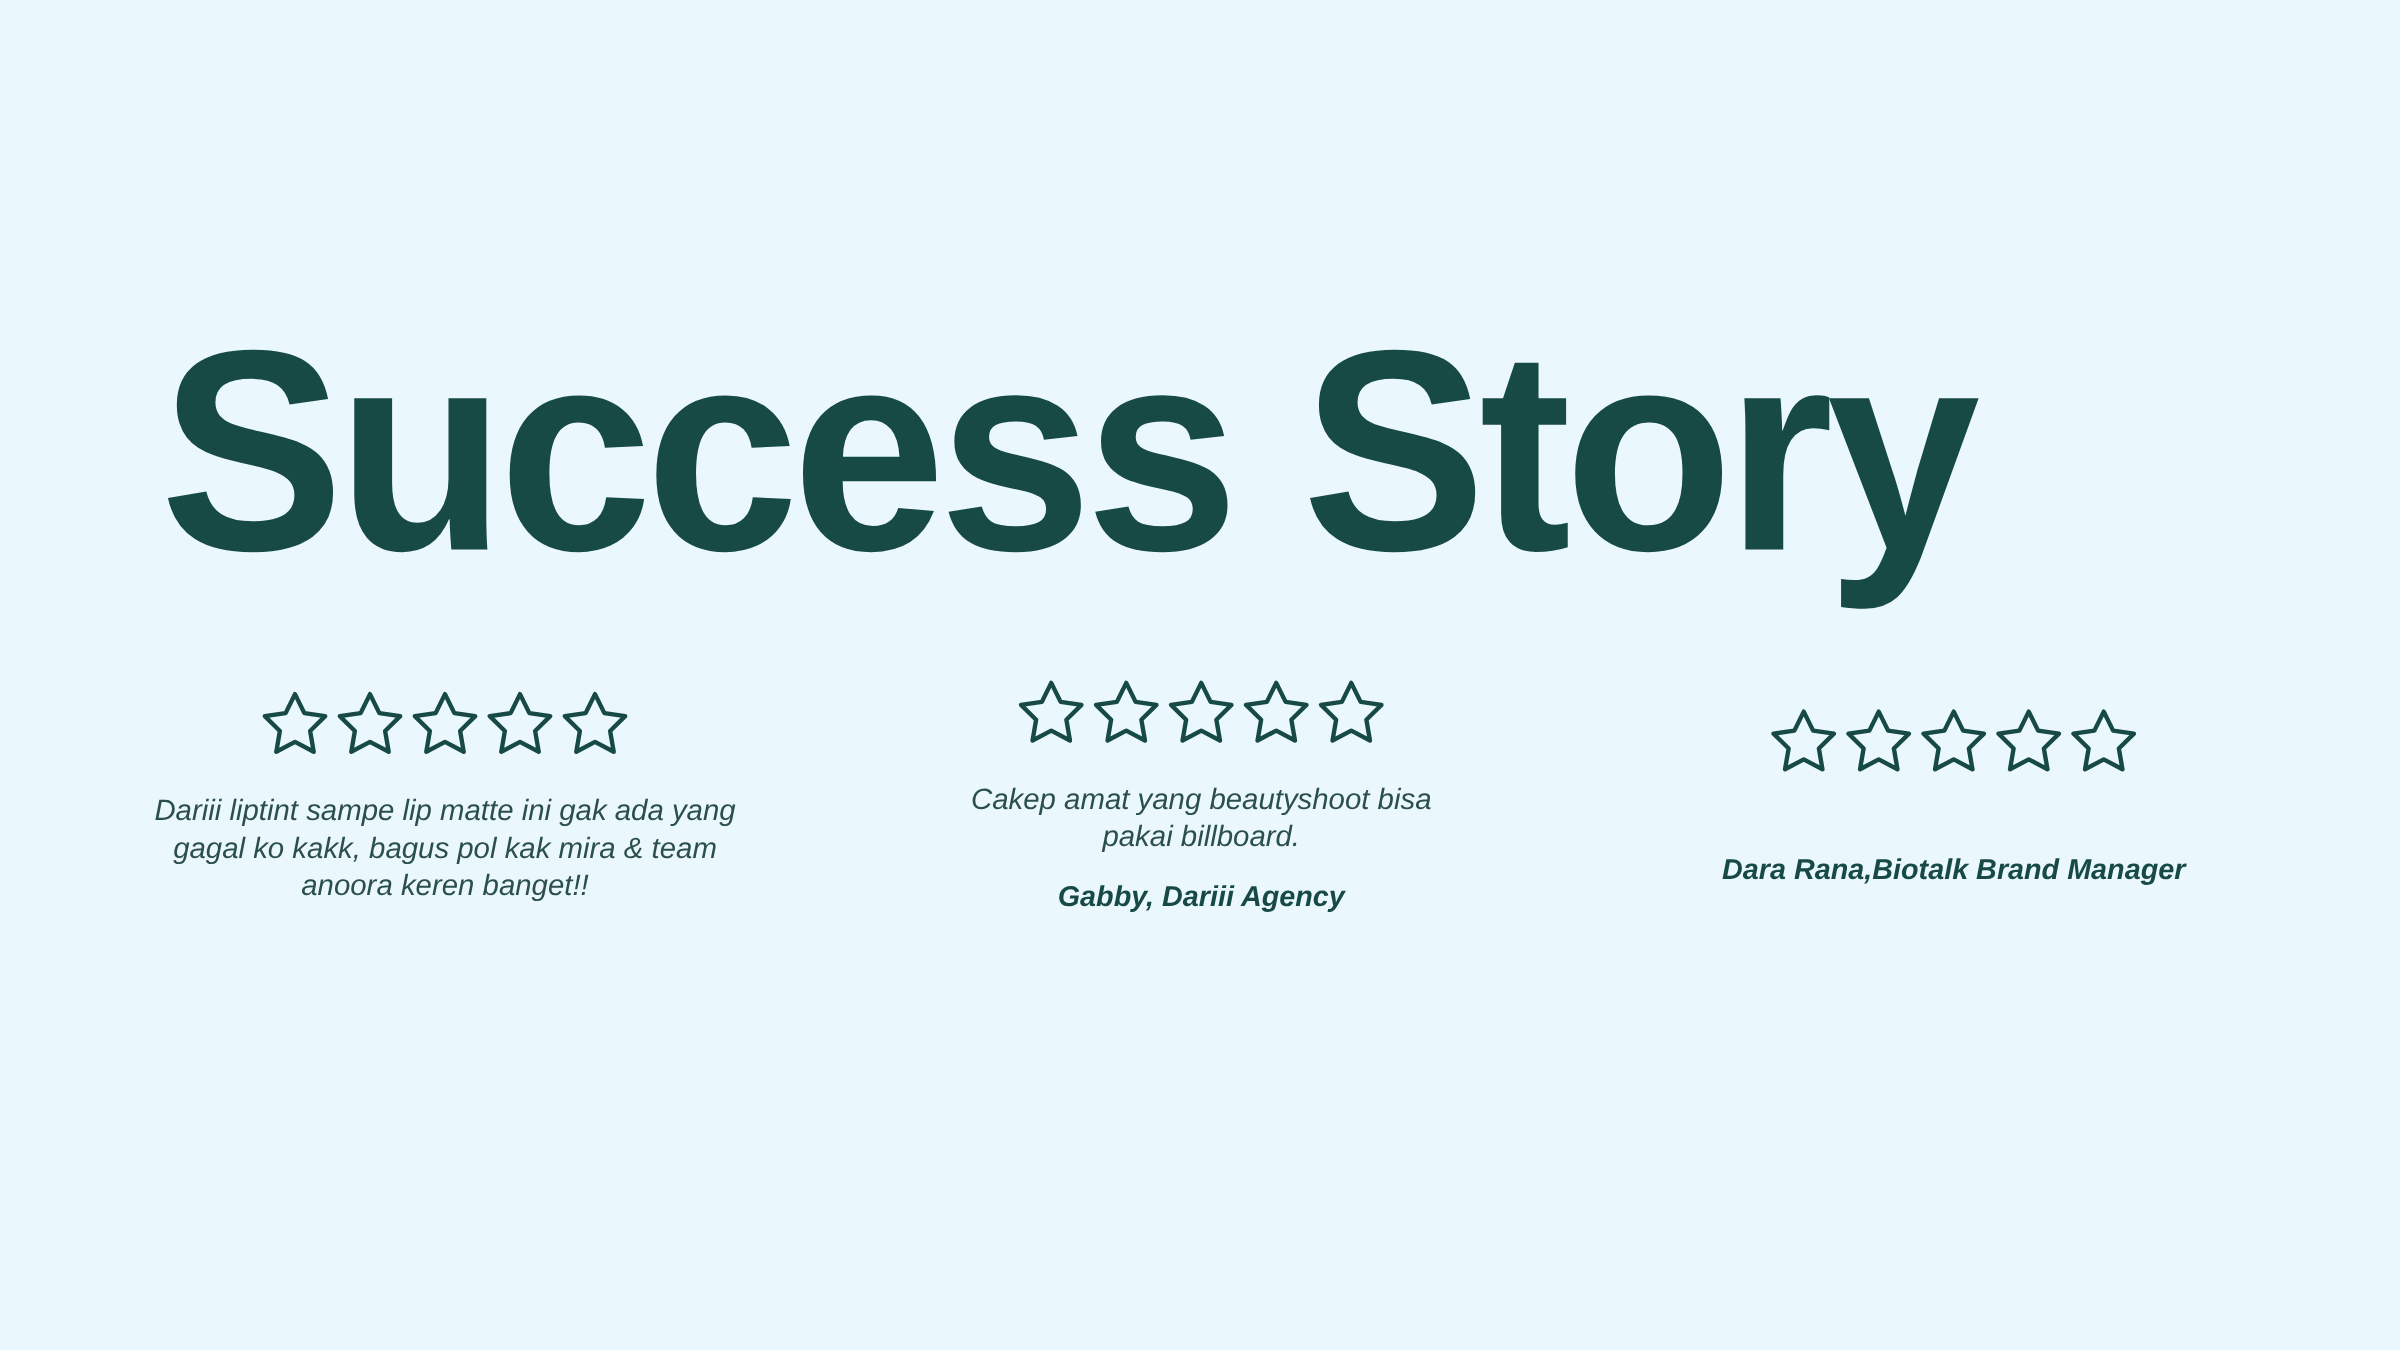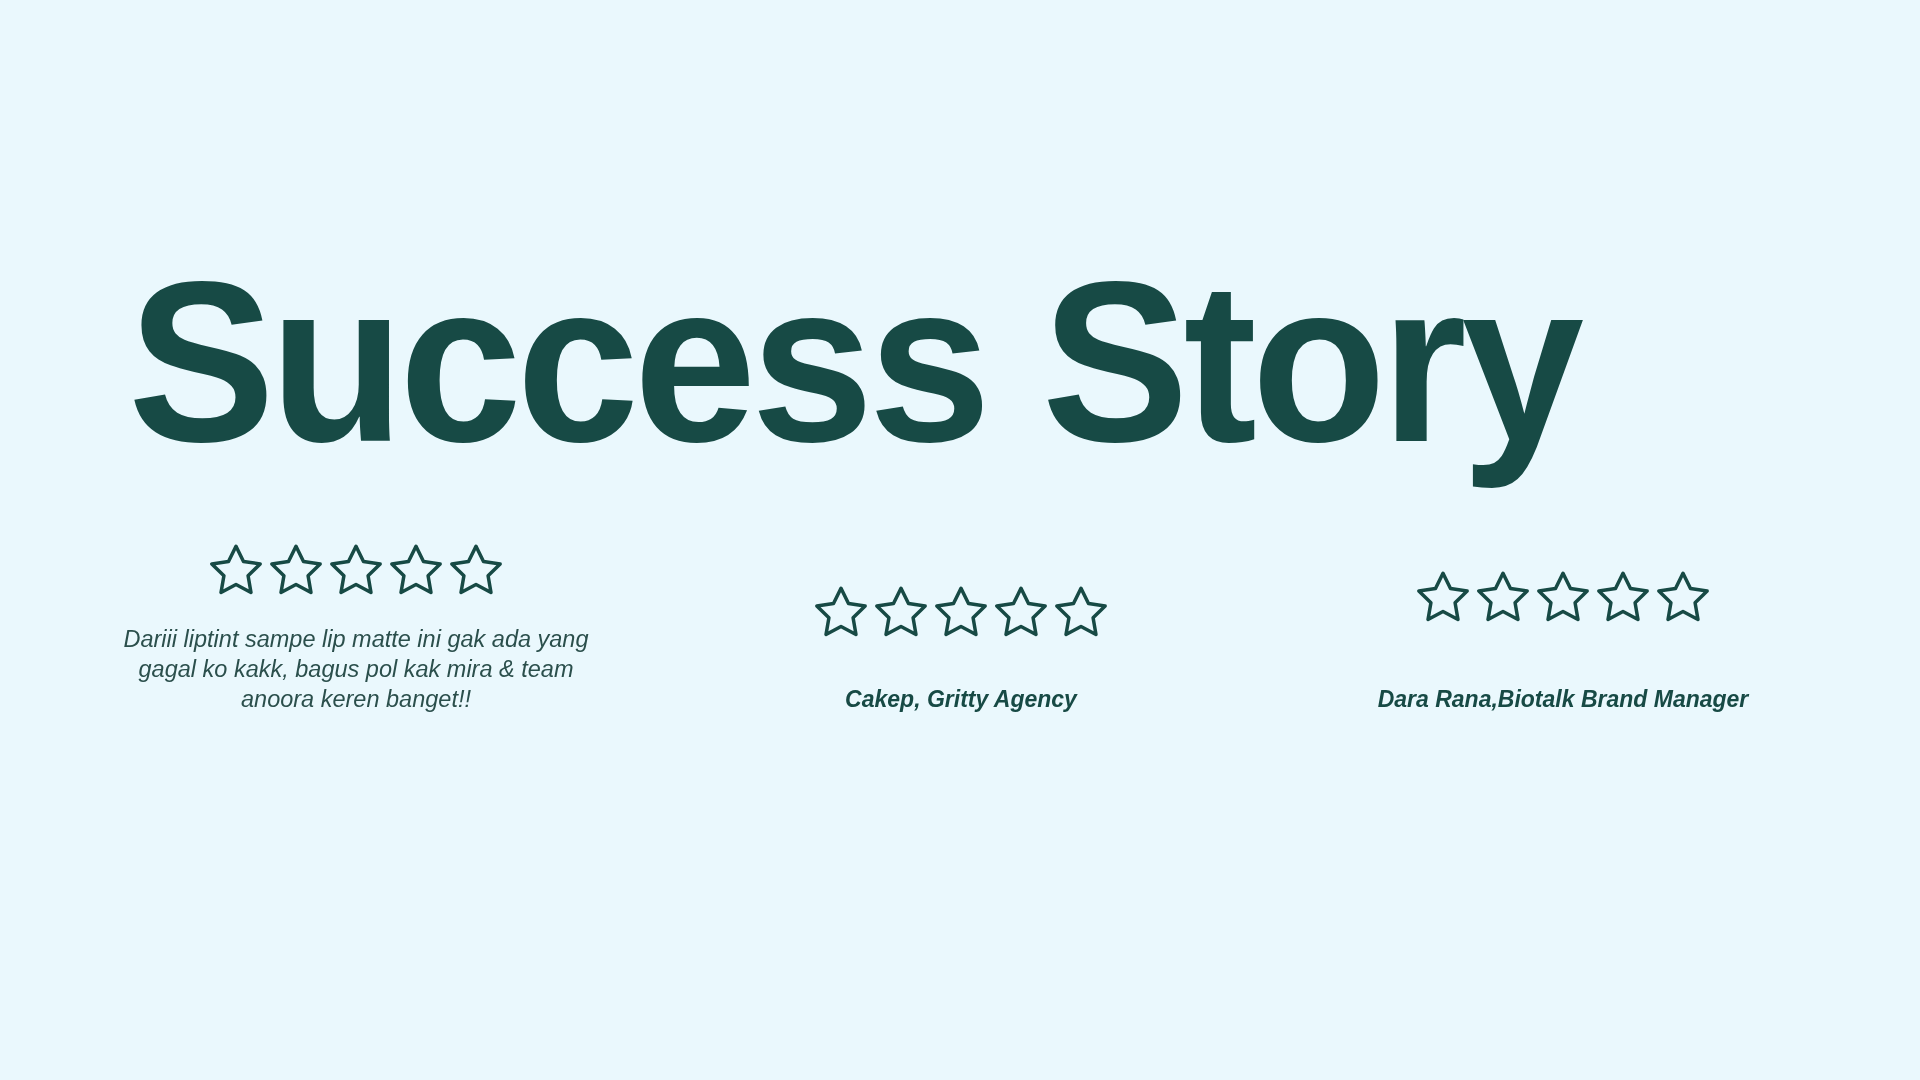--- a/index.html
+++ b/index.html
@@ -33,21 +33,21 @@
   }
 
   
   .testimonials {
     position: absolute;
     left: 0;
     top: 540px;
     width: 1920px;
     display: flex;
     justify-content: flex-start;
-    align-items: flex-end;
+    align-items: center;
   }
   .testimonial {
     width: 512px;
     display: flex;
     flex-direction: column;
     align-items: center;
     text-align: center;
   }
   .testimonial.col-1 { margin-left: 100px; }
   .testimonial.col-2 { margin-left: 93px; }
@@ -143,21 +143,22 @@
       <svg class="star-icon" viewBox="0 0 24 24">
           <polygon points="12,2.6 15.1,8.9 22,9.9 17,14.8 18.2,21.7 12,18.4 5.8,21.7 7,14.8 2,9.9 8.9,8.9"></polygon>
         </svg>
       <svg class="star-icon" viewBox="0 0 24 24">
           <polygon points="12,2.6 15.1,8.9 22,9.9 17,14.8 18.2,21.7 12,18.4 5.8,21.7 7,14.8 2,9.9 8.9,8.9"></polygon>
         </svg>
       <svg class="star-icon" viewBox="0 0 24 24">
           <polygon points="12,2.6 15.1,8.9 22,9.9 17,14.8 18.2,21.7 12,18.4 5.8,21.7 7,14.8 2,9.9 8.9,8.9"></polygon>
         </svg>
     </div>
-    <p class="author">Cakep, Gritty Agency</p>
+    <p class="quote">Cakep amat yang beautyshoot bisa pakai billboard.</p>
+    <p class="author">Gabby, Dariii Agency</p>
   </div>
 
   <div class="testimonial col-3">
     <div class="stars">
       <svg class="star-icon" viewBox="0 0 24 24">
           <polygon points="12,2.6 15.1,8.9 22,9.9 17,14.8 18.2,21.7 12,18.4 5.8,21.7 7,14.8 2,9.9 8.9,8.9"></polygon>
         </svg>
       <svg class="star-icon" viewBox="0 0 24 24">
           <polygon points="12,2.6 15.1,8.9 22,9.9 17,14.8 18.2,21.7 12,18.4 5.8,21.7 7,14.8 2,9.9 8.9,8.9"></polygon>
         </svg>

